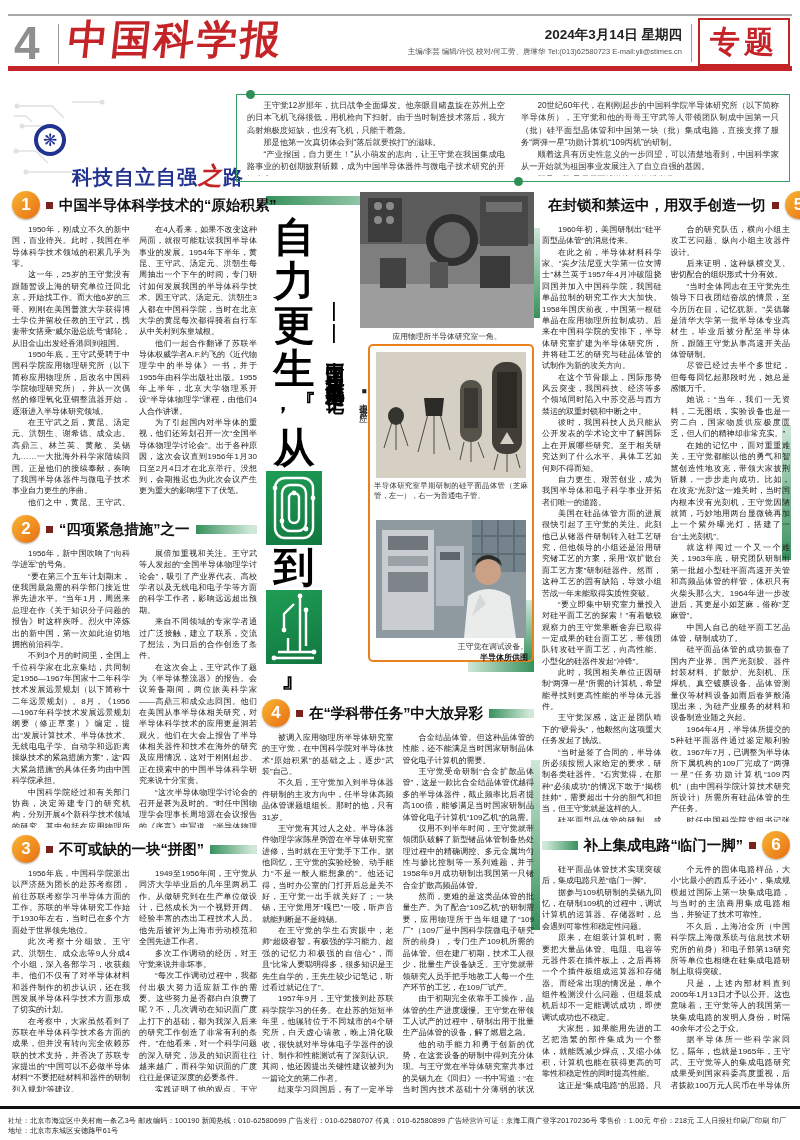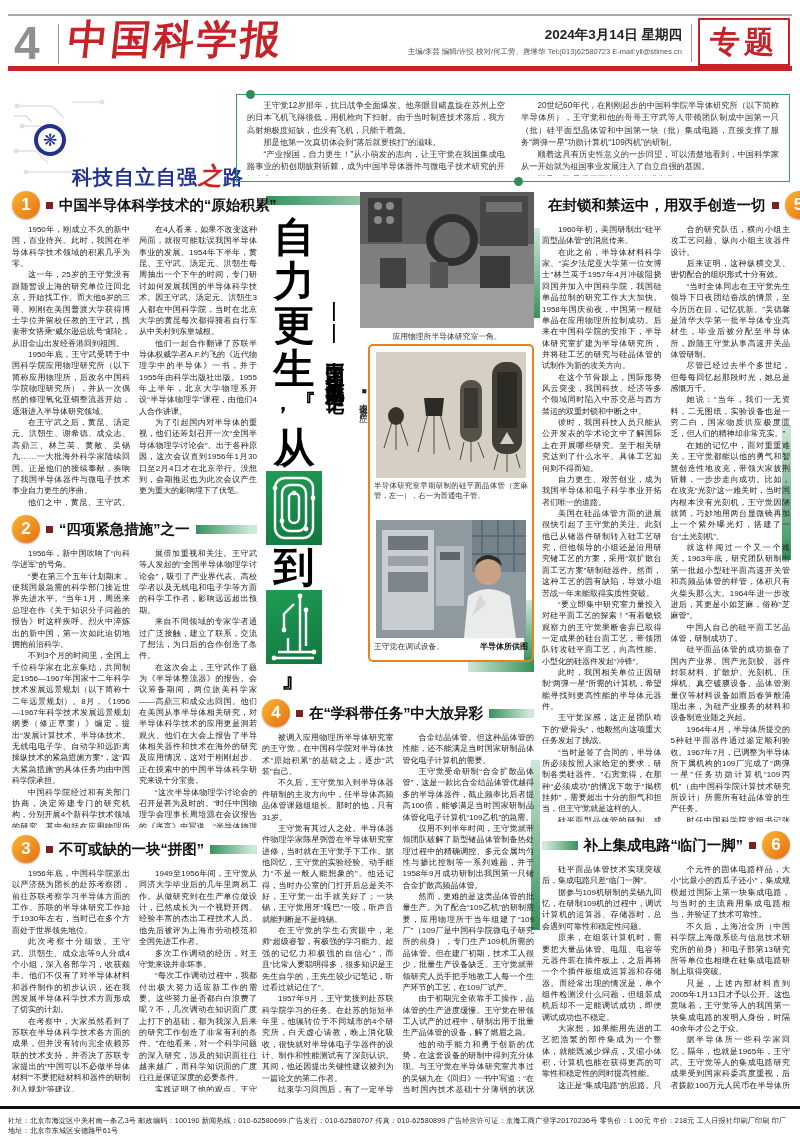--- a/index.html
+++ b/index.html
@@ -64,21 +64,21 @@
   #hl-byline{position:absolute;left:96px;top:196px;height:140px;writing-mode:vertical-rl;
           font-size:8.5px;color:#222;letter-spacing:1px;}
   
   .photo{position:absolute;overflow:hidden;background:#888;}
   #photo1{left:360px;top:192px;width:174px;height:136px;}
   #cap1{position:absolute;left:360px;top:331px;width:174px;font-size:7.8px;text-align:center;color:#333;}
   #orange-frame{position:absolute;left:368px;top:344px;width:166px;height:318px;border:2px solid #e8821e;border-radius:5px;box-sizing:border-box;}
   #photo2{left:376px;top:352px;width:150px;height:126px;background:#d4cec2;}
   #cap2{position:absolute;left:374px;top:481px;width:154px;font-size:7.4px;line-height:1.35;text-align:justify;color:#333;}
   #photo3{left:376px;top:520px;width:150px;height:118px;background:#9aa4a8;}
-  #cap3row{position:absolute;left:374px;top:641px;width:154px;display:flex;justify-content:space-between;align-items:flex-end;}
+  #cap3row{position:absolute;left:374px;top:641px;width:154px;display:flex;justify-content:space-between;align-items:flex-end;flex-direction:column;}
   #cap3row .cap{font-size:7.8px;color:#333;} #cap3row .credit{font-size:8px;font-weight:900;color:#111;}
   
   .gbar{position:absolute;background:linear-gradient(90deg,#37915c,#cfe8d8);}
   .gbar.v{background:linear-gradient(180deg,#cfe8d8,#37915c);}
   #gb-top{left:266px;top:196px;width:158px;height:9px;}
   #gb-l4h{left:468px;top:662px;width:66px;height:10px;background:linear-gradient(270deg,#37915c,#cfe8d8);}
   #gb-l4v{left:524px;top:600px;width:10px;height:62px;}
   #gb-r1{left:782px;top:425px;width:9px;height:135px;}
   #gb-m1{left:531px;top:228px;width:9px;height:90px;}
   #gb-m2{left:531px;top:760px;width:9px;height:170px;}

